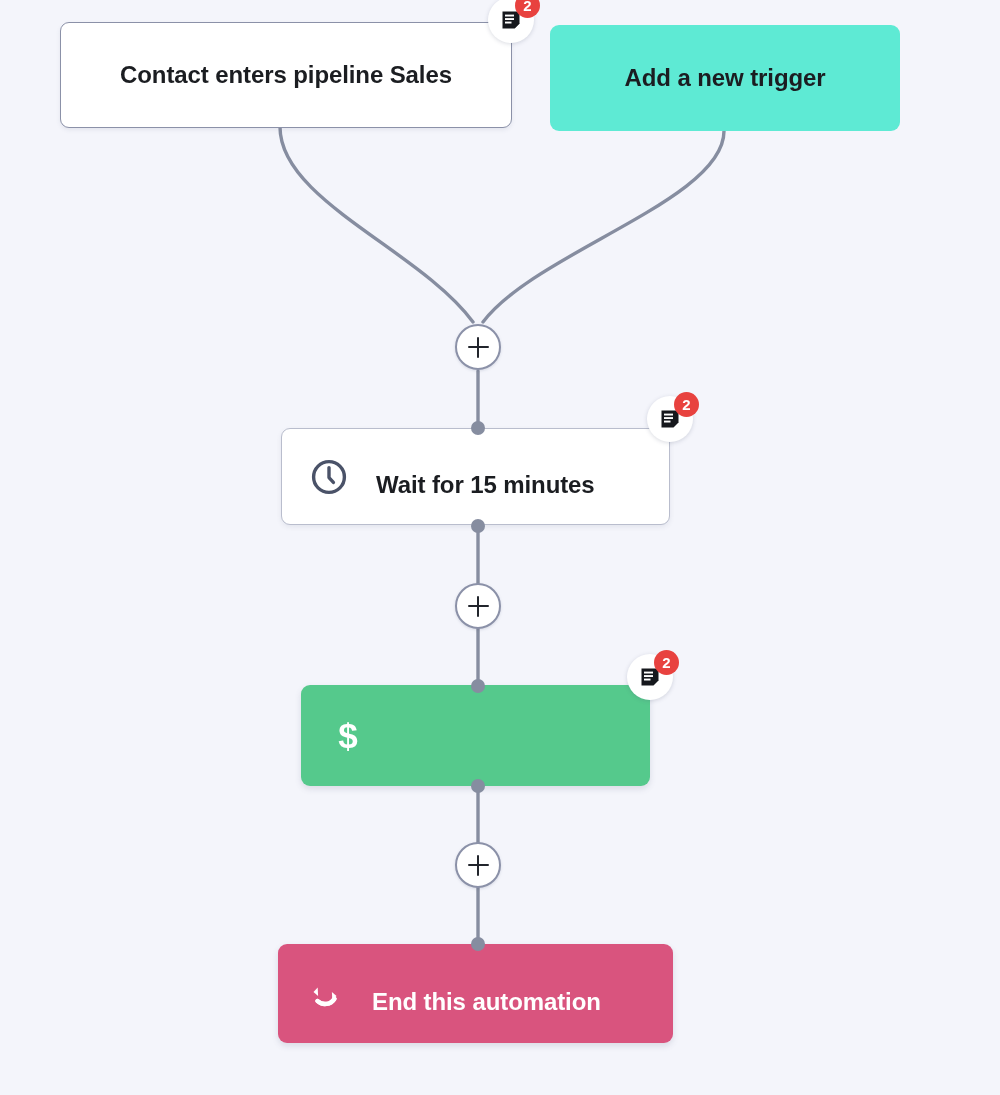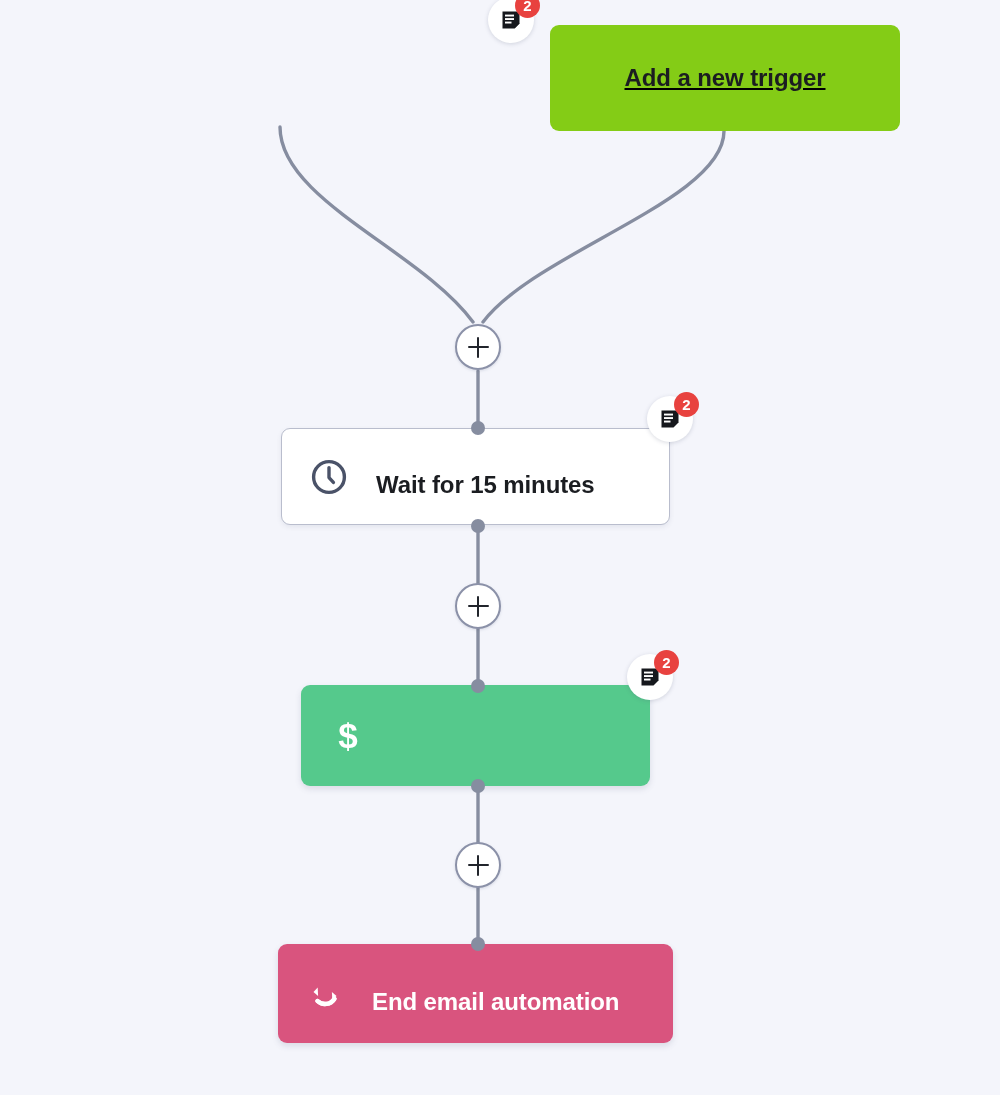--- a/index.html
+++ b/index.html
@@ -55,22 +55,21 @@
     background: #ffffff;
     justify-content: center;
   }
   .trigger.solid {
     border: 1.5px solid #8b91a8;
     box-shadow: 0 2px 4px rgba(80, 90, 120, 0.10);
   }
   .trigger.dashed {
     border: 3px dashed #868 da0;
     border-color: #868da0;
-    background: #84cc16;
-    text-decoration: underline;
+    background: #5eead4;
   }
   .trigger .node-label {
     color: #1b1d21;
     font-size: 24px;
   }
 
   
   .action {
     padding-left: 26px;
     gap: 26px;
@@ -189,20 +188,23 @@
 
     <path d="M 478 525 L 478 583" fill="none" stroke="#868da0" stroke-width="3.4" stroke-linecap="round"></path>
 
     <path d="M 478 629 L 478 687" fill="none" stroke="#868da0" stroke-width="3.4" stroke-linecap="round"></path>
 
     <path d="M 478 786 L 478 843" fill="none" stroke="#868da0" stroke-width="3.4" stroke-linecap="round"></path>
 
     <path d="M 478 888 L 478 946" fill="none" stroke="#868da0" stroke-width="3.4" stroke-linecap="round"></path>
   </svg>
 
+  <div class="node trigger solid" style="left:60px; top:22px; width:452px; height:106px;">
+    <span class="node-label">Contact enters pipeline Sales</span>
+  </div>
   <div class="note-badge" style="left:488px; top:-3px;">
     <span class="note-icon">
       <svg width="24" height="24" viewBox="0 0 24 24">
         <path d="M3.5 3.5 H20.5 V15.5 L15.5 20.5 H3.5 Z" fill="#16181d"></path>
         <rect x="6" y="6.6" width="9" height="1.9" fill="#ffffff"></rect>
         <rect x="6" y="10.1" width="9" height="1.9" fill="#ffffff"></rect>
         <rect x="6" y="13.6" width="6.5" height="1.9" fill="#ffffff"></rect>
         <path d="M15.5 20.5 V15.5 H20.5 Z" fill="#16181d"></path>
       </svg>
     </span>
@@ -268,16 +270,16 @@
     <span class="node-icon">
       <svg width="40" height="40" viewBox="0 0 40 40">
 
         <path d="M27.5 13.0 A11 11 0 0 0 10.6 15.2" fill="none" stroke="#ffffff" stroke-width="4.4" stroke-linecap="round" transform="rotate(180 20 20)"></path>
         <path d="M13.2 11.0 L9.0 15.4 L13.6 19.4 Z" fill="#ffffff" transform="translate(-0.5,2.5)"></path>
 
         <path d="M12.5 27.0 A11 11 0 0 0 29.4 24.8" fill="none" stroke="#ffffff" stroke-width="4.4" stroke-linecap="round"></path>
         <path d="M26.8 29.0 L31.0 24.6 L26.4 20.6 Z" fill="#ffffff" transform="translate(0.5,-2.5)"></path>
       </svg>
     </span>
-    <span class="node-label">End email automation</span>
+    <span class="node-label">End this automation</span>
   </div>
 
 </div>
 
 </body></html>

